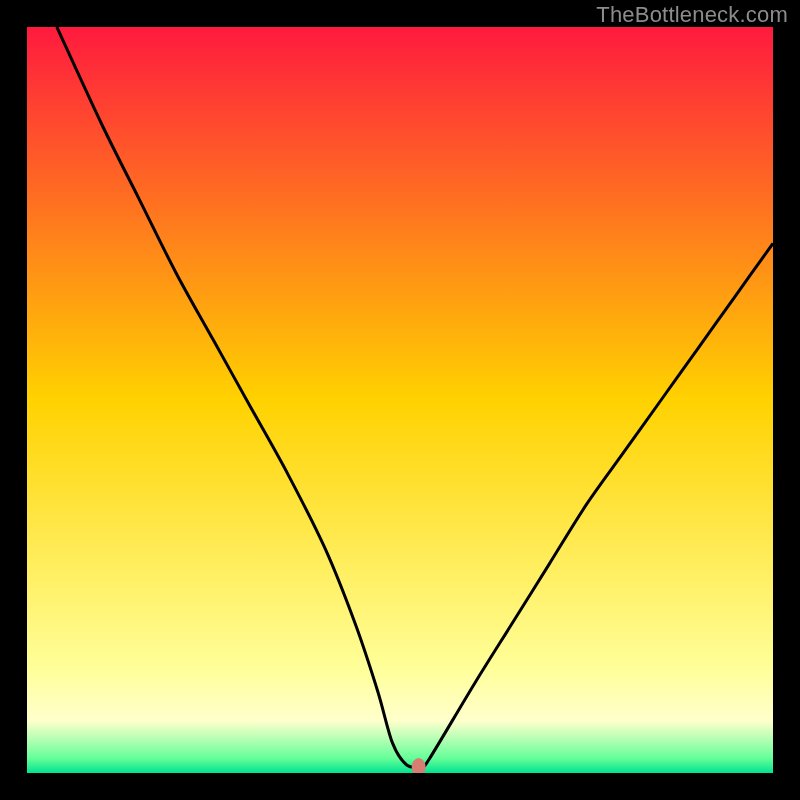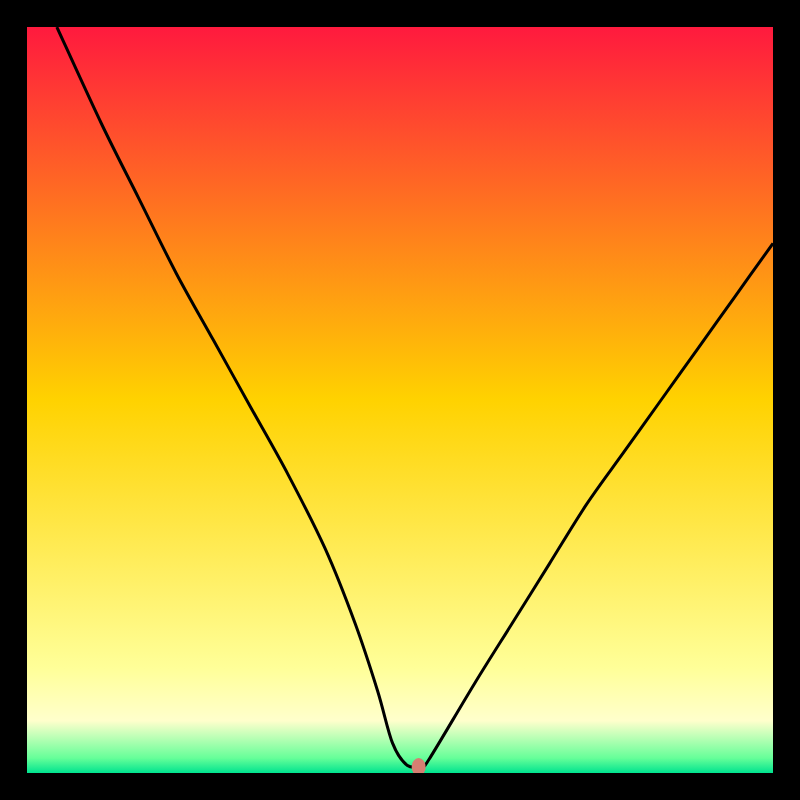--- a/index.html
+++ b/index.html
@@ -38,20 +38,21 @@
   }
   svg {
     display: block;
   }
 </style>
 </head>
 <body>
 
 <div class="frame">
 
+  <div class="watermark">TheBottleneck.com</div>
 
   <div class="plot-area">
     <svg width="746" height="746" viewBox="0 0 746 746" preserveAspectRatio="none">
       <defs>
         <linearGradient id="bg-grad" x1="0" y1="0" x2="0" y2="1">
             <stop offset="0%" stop-color="#ff1a3e"></stop>
             <stop offset="50%" stop-color="#ffd200"></stop>
             <stop offset="86%" stop-color="#ffff99"></stop>
             <stop offset="93%" stop-color="#ffffcc"></stop>
             <stop offset="98%" stop-color="#66ff99"></stop>

